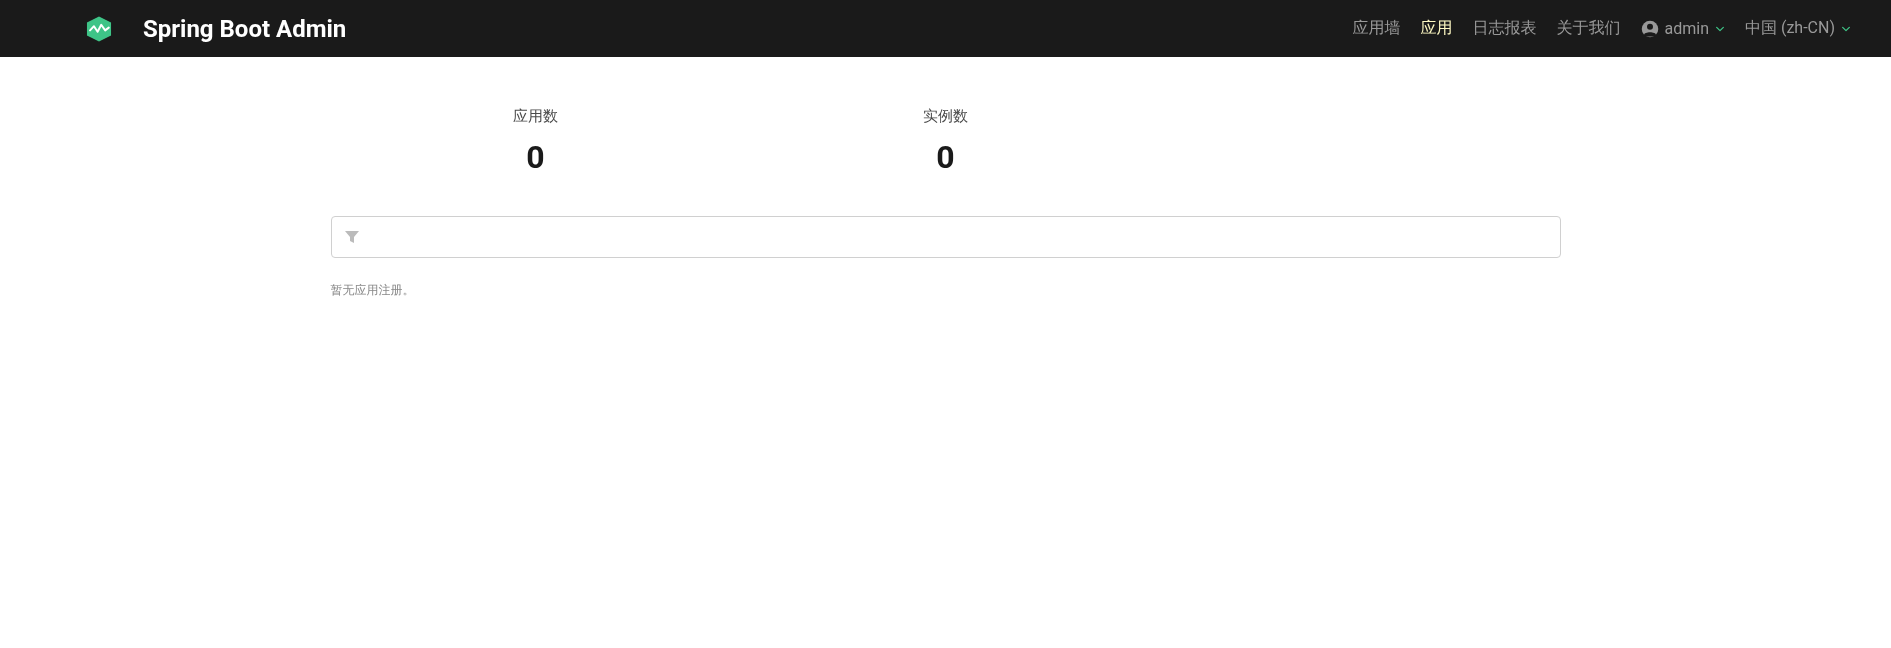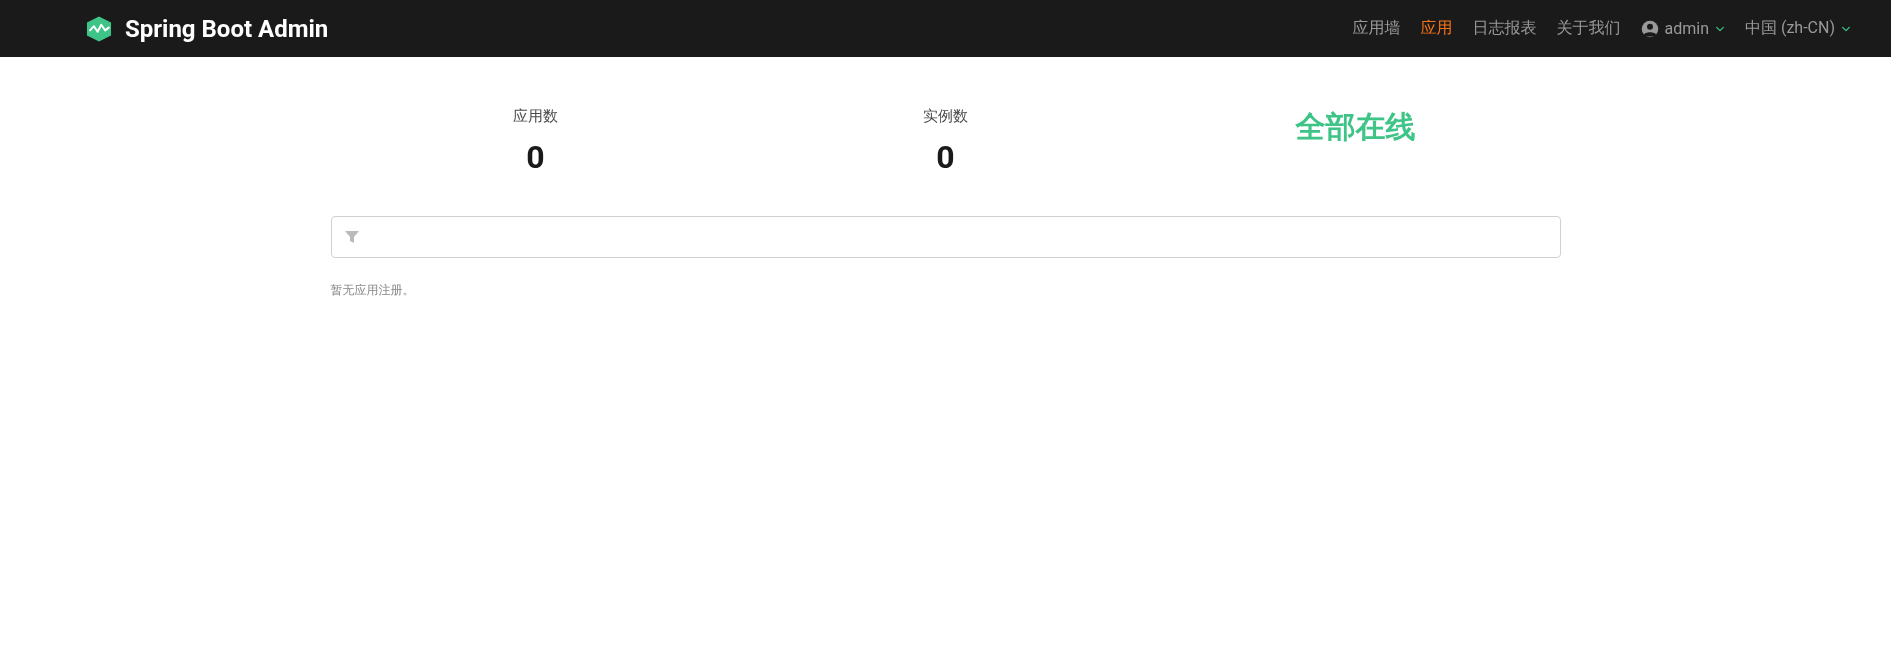--- a/index.html
+++ b/index.html
@@ -16,21 +16,21 @@
       background: #1a1a1a;
       height: 57px;
       display: flex;
       align-items: center;
       padding: 0 40px 0 85px;
       justify-content: space-between;
     }
     .navbar-brand {
       display: flex;
       align-items: flex-end;
-      gap: 12px;
+      gap: 30px;
     }
     .logo {
       width: 28px;
       height: 28px;
     }
     .brand-title {
       color: #ffffff;
       font-size: 24px;
       font-weight: 700;
     }
@@ -41,21 +41,21 @@
     }
     .nav-item {
       color: #999999;
       font-size: 16px;
       cursor: pointer;
       display: flex;
       align-items: center;
       gap: 6px;
     }
     .nav-item.active {
-      color: #f97316;
+      color: #fef9c3;
     }
     .dropdown-arrow {
       width: 10px;
       height: 10px;
       display: inline-flex;
       align-items: center;
     }
     .user-icon {
       width: 18px;
       height: 18px;
@@ -165,21 +165,20 @@
   <div class="stats-row">
     <div class="stat-block">
       <div class="stat-label">应用数</div>
       <div class="stat-value">0</div>
     </div>
     <div class="stat-block">
       <div class="stat-label">实例数</div>
       <div class="stat-value">0</div>
     </div>
     <div class="stat-block">
-      <div class="stat-value status-online">全部在线</div>
     </div>
   </div>
 
   <div class="filter-bar">
     <span class="filter-icon">
       <svg viewBox="0 0 16 16" fill="#bbbbbb">
         <path d="M1 2 L15 2 L10 8 L10 14 L6 12 L6 8 Z"></path>
       </svg>
     </span>
     <input type="text" class="filter-input" placeholder="" style="">

